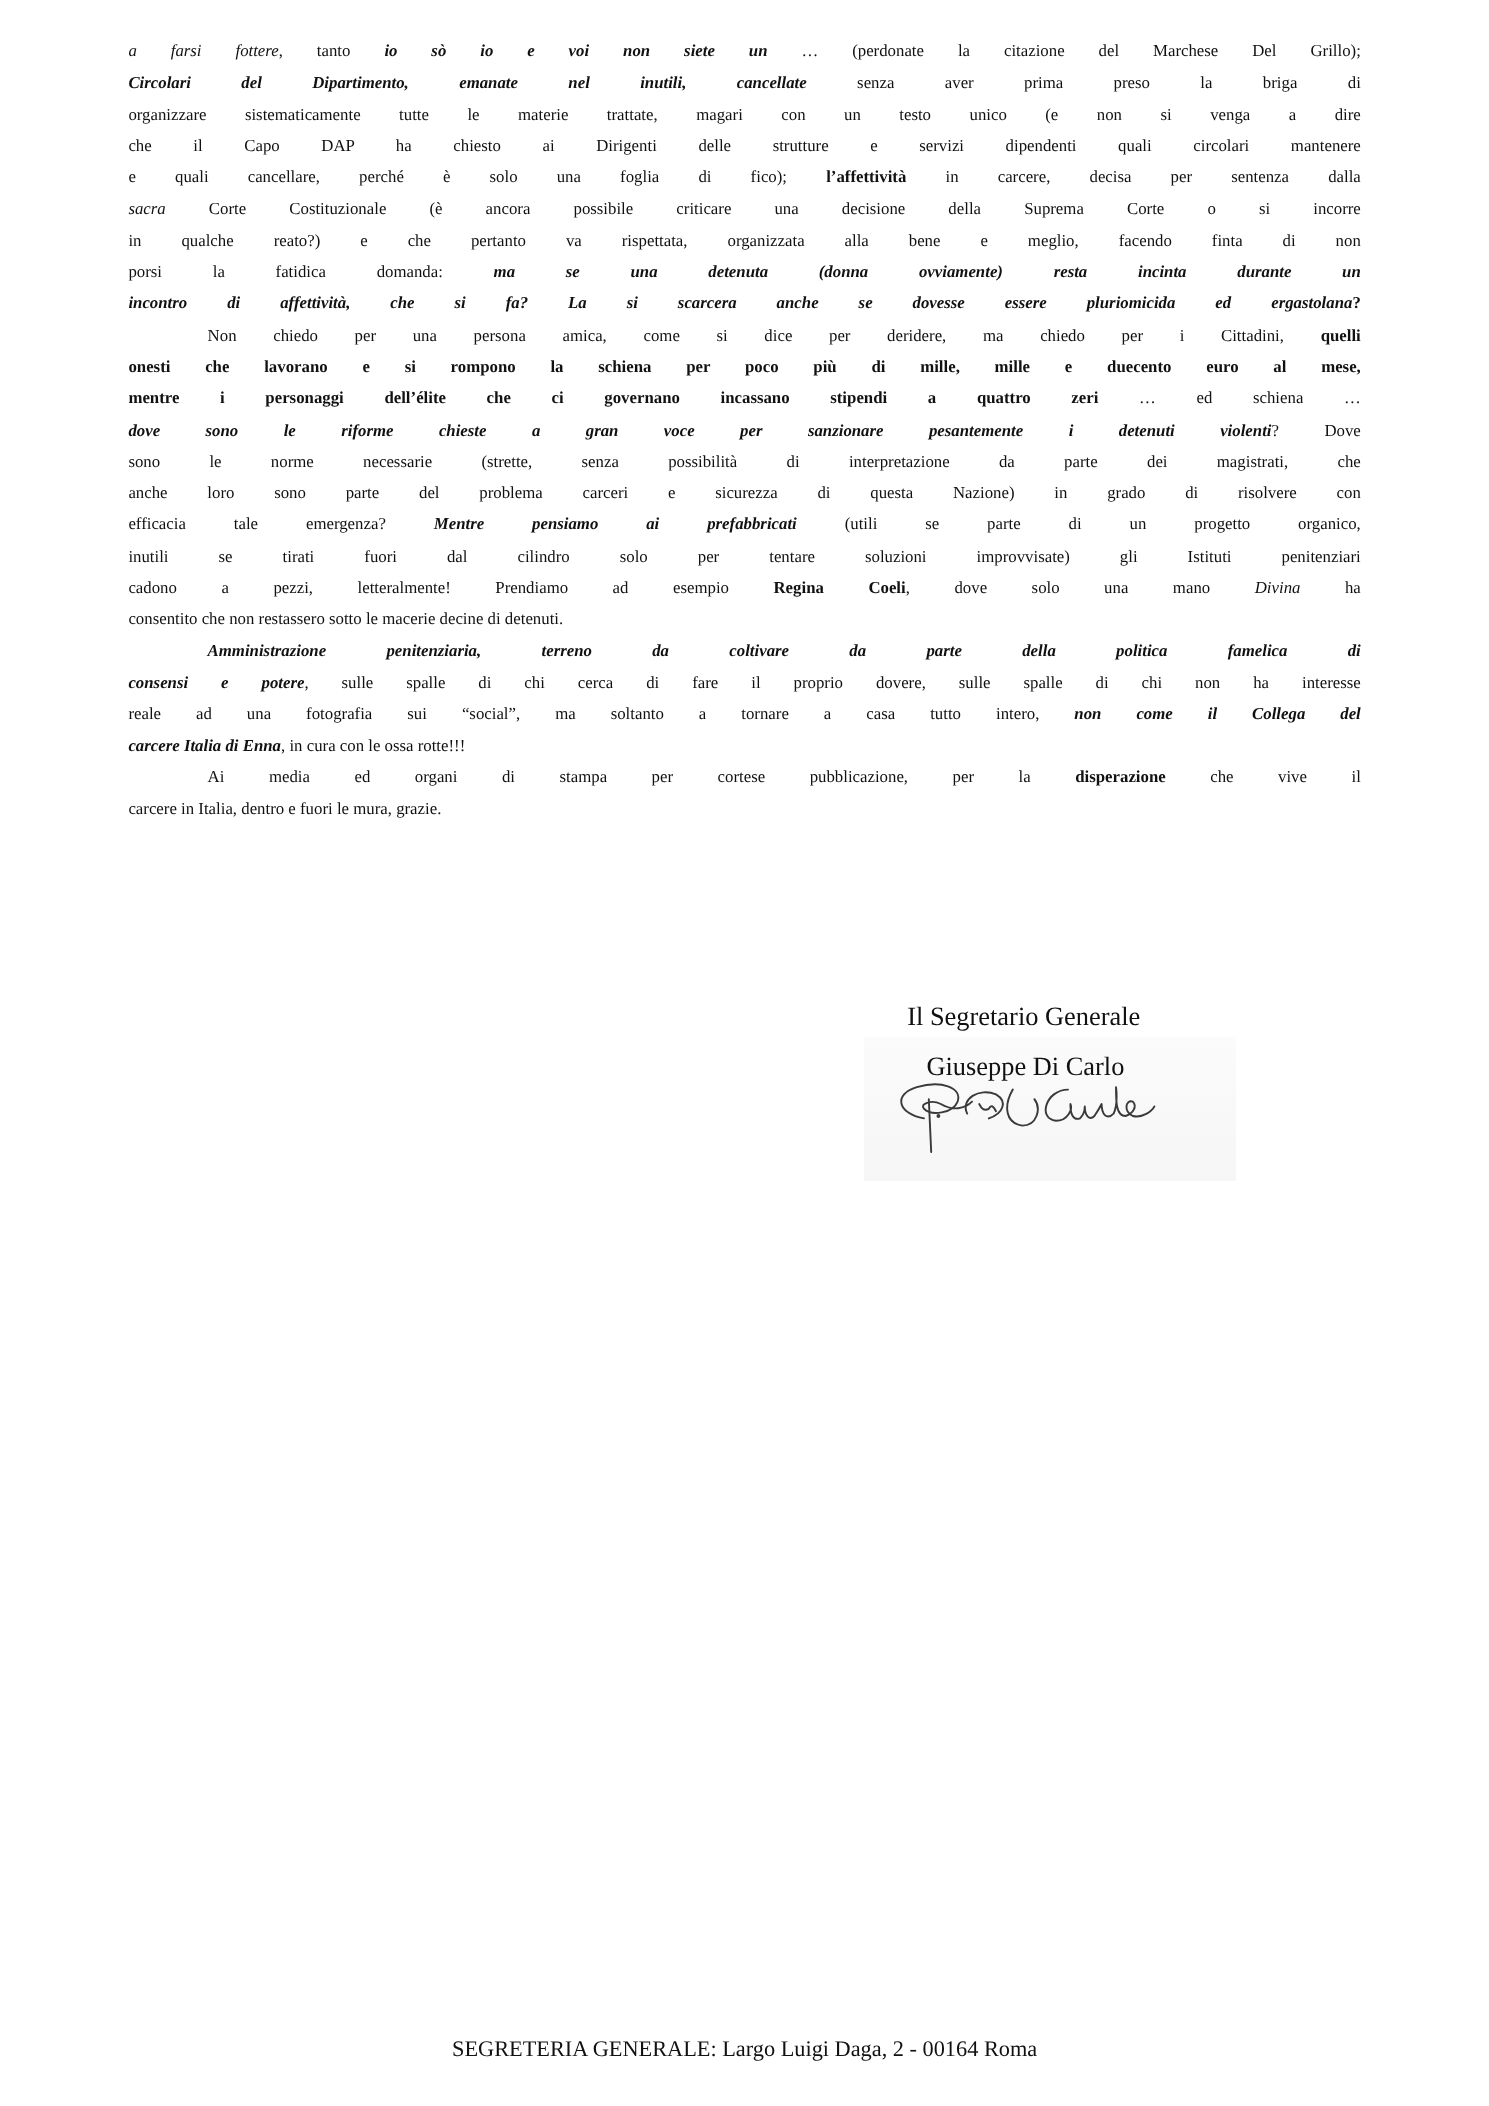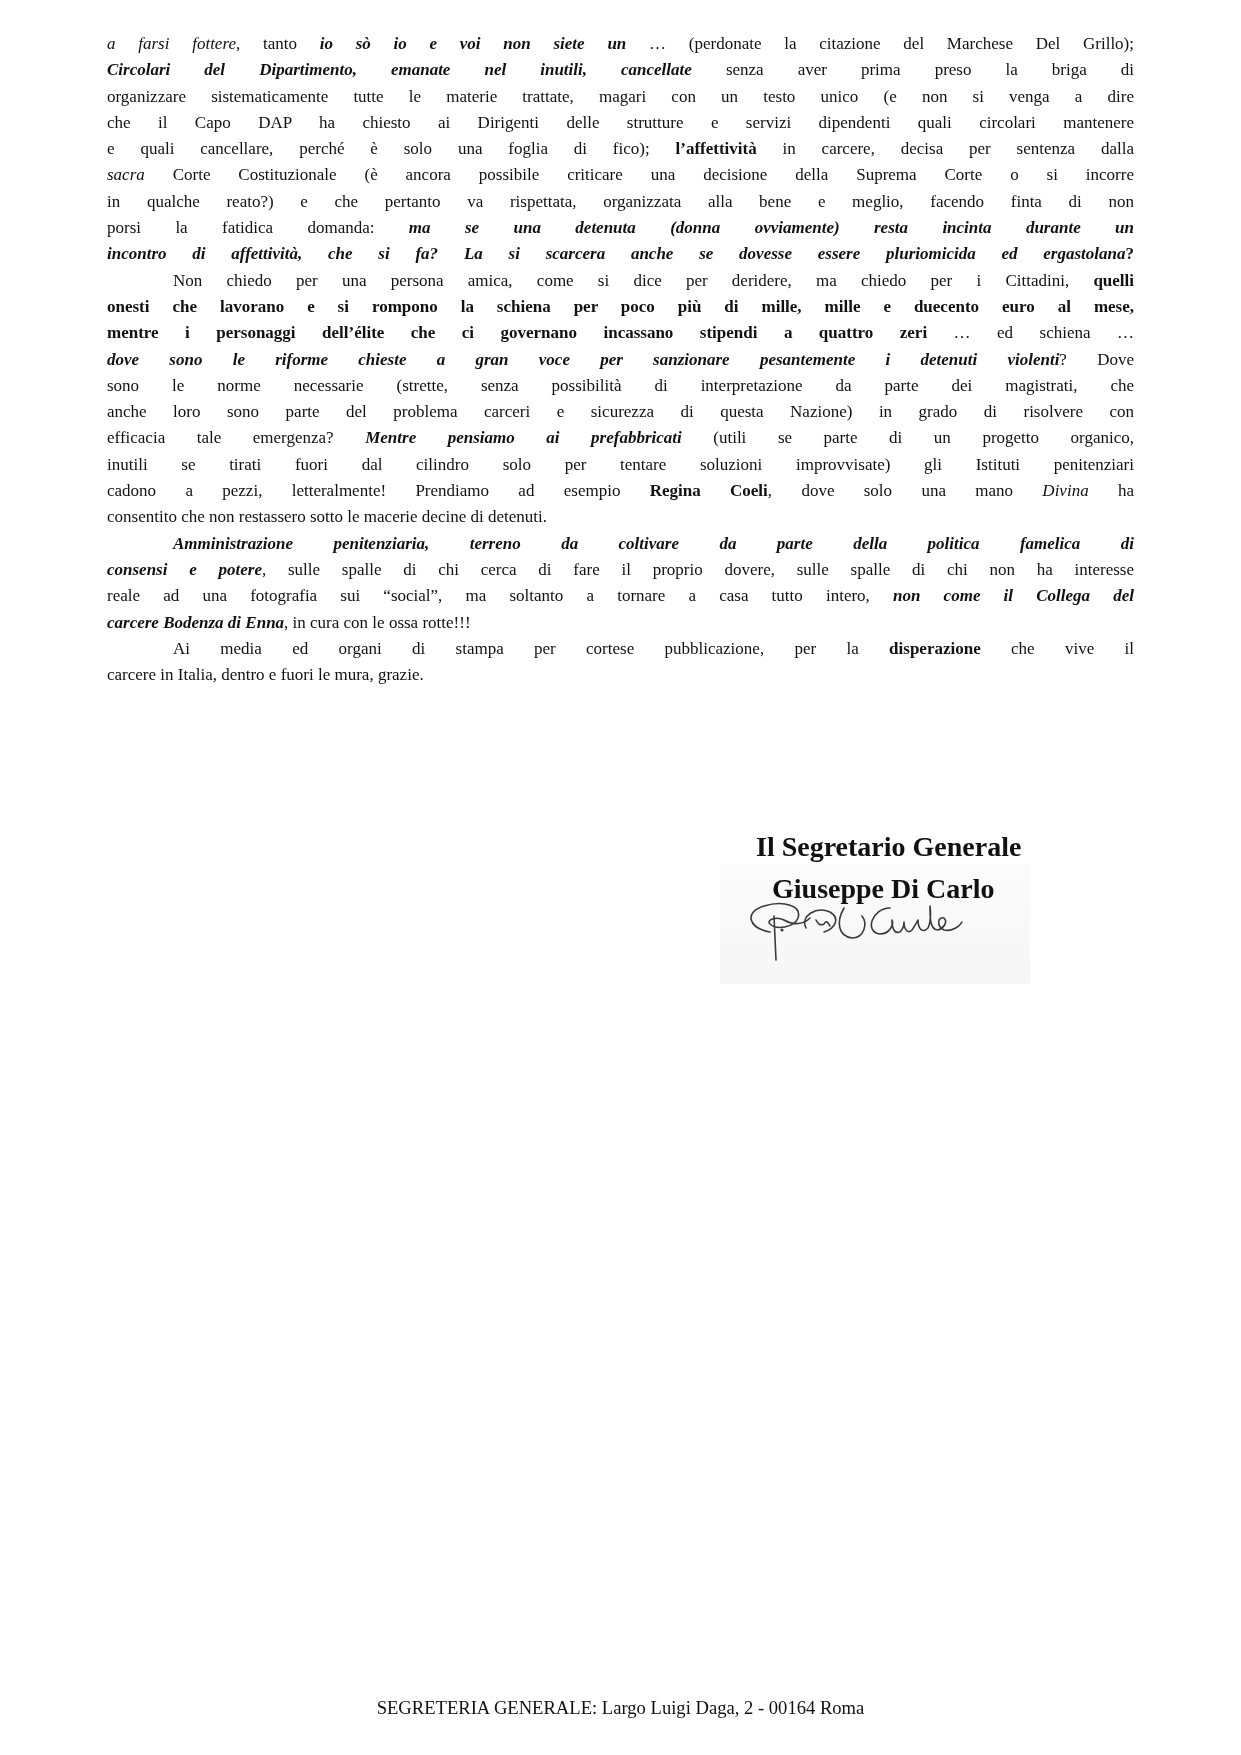--- a/index.html
+++ b/index.html
@@ -4,42 +4,42 @@
 <style>
   html, body { margin: 0; padding: 0; background: #ffffff; }
   body { width: 1241px; height: 1755px; position: relative; overflow: hidden; }
   .page {
     position: absolute; left: 0; top: 0; width: 1241px; height: 1755px;
     background: #ffffff; color: #111111;
     font-family: "Liberation Serif", "DejaVu Serif", serif;
   }
   .body-text {
     position: absolute; left: 107px; top: 31px; width: 1027px;
-    font-size: 17px; line-height: 26.3px;
+    font-size: 14px; line-height: 26.3px;
   }
   .line {
     display: block; white-space: nowrap; text-align: justify;
     text-align-last: justify; height: 26.3px; overflow: visible;
   }
   .line.last { text-align-last: left; }
   .line.indent { padding-left: 66px; }
   .b { font-weight: bold; }
   .i { font-style: italic; }
   .bi { font-weight: bold; font-style: italic; }
 
   .signature-block {
     position: absolute; left: 700px; top: 830px; width: 440px; height: 160px;
   }
   .sig-shade {
     position: absolute; left: 20px; top: 34px; width: 310px; height: 120px;
     background: linear-gradient(180deg, #fbfbfb 0%, #f6f6f6 100%);
   }
   .sig-title, .sig-name {
-    position: absolute; font-size: 28px; line-height: 26px; white-space: nowrap;
-    font-family: "Liberation Serif", "DejaVu Serif", serif; color: #111; font-weight: bold;
+    position: absolute; font-size: 22px; line-height: 26px; white-space: nowrap;
+    font-family: "Liberation Serif", "DejaVu Serif", serif; color: #111;
   }
   .sig-title { left: 56px; top: 4px; }
   .sig-name { left: 72px; top: 46px; }
   .sig-svg { position: absolute; left: 40px; top: 64px; width: 230px; height: 70px; }
 
   .footer {
     position: absolute; left: 0; top: 1697px; width: 1241px; text-align: center;
     font-size: 18.6px; line-height: 22px; color: #111;
     font-family: "Liberation Serif", "DejaVu Serif", serif;
   }
@@ -65,21 +65,21 @@
       <div class="line"><span class="bi">dove sono le riforme chieste a gran voce per sanzionare pesantemente i detenuti violenti</span><span>? Dove</span></div>
       <div class="line"><span>sono le norme necessarie (strette, senza possibilità di interpretazione da parte dei magistrati, che</span></div>
       <div class="line"><span>anche loro sono parte del problema carceri e sicurezza di questa Nazione) in grado di risolvere con</span></div>
       <div class="line"><span>efficacia tale emergenza? </span><span class="bi">Mentre pensiamo ai prefabbricati</span><span> (utili se parte di un progetto organico,</span></div>
       <div class="line"><span>inutili se tirati fuori dal cilindro solo per tentare soluzioni improvvisate) gli Istituti penitenziari</span></div>
       <div class="line"><span>cadono a pezzi, letteralmente! Prendiamo ad esempio </span><span class="b">Regina Coeli</span><span>, dove solo una mano </span><span class="i">Divina</span><span> ha</span></div>
       <div class="line last"><span>consentito che non restassero sotto le macerie decine di detenuti.</span></div>
       <div class="line indent"><span class="bi">Amministrazione penitenziaria, terreno da coltivare da parte della politica famelica di</span></div>
       <div class="line"><span class="bi">consensi e potere</span><span>, sulle spalle di chi cerca di fare il proprio dovere, sulle spalle di chi non ha interesse</span></div>
       <div class="line"><span>reale ad una fotografia sui “social”, ma soltanto a tornare a casa tutto intero, </span><span class="bi">non come il Collega del</span></div>
-      <div class="line last"><span class="bi">carcere Bodenza di Enna</span><span>, in cura con le ossa rotte!!!</span></div>
+      <div class="line last"><span class="bi">carcere Italia di Enna</span><span>, in cura con le ossa rotte!!!</span></div>
       <div class="line indent"><span>Ai media ed organi di stampa per cortese pubblicazione, per la </span><span class="b">disperazione</span><span> che vive il</span></div>
       <div class="line last"><span>carcere in Italia, dentro e fuori le mura, grazie.</span></div>
     </div>
 
   <div class="signature-block">
     <div class="sig-shade"></div>
     <div class="sig-title">Il Segretario Generale</div>
     <div class="sig-name">Giuseppe Di Carlo</div>
     <svg class="sig-svg" viewBox="0 0 230 70">
       <g fill="none" stroke="#3a3a3a" stroke-width="1.6" stroke-linecap="round" stroke-linejoin="round">

